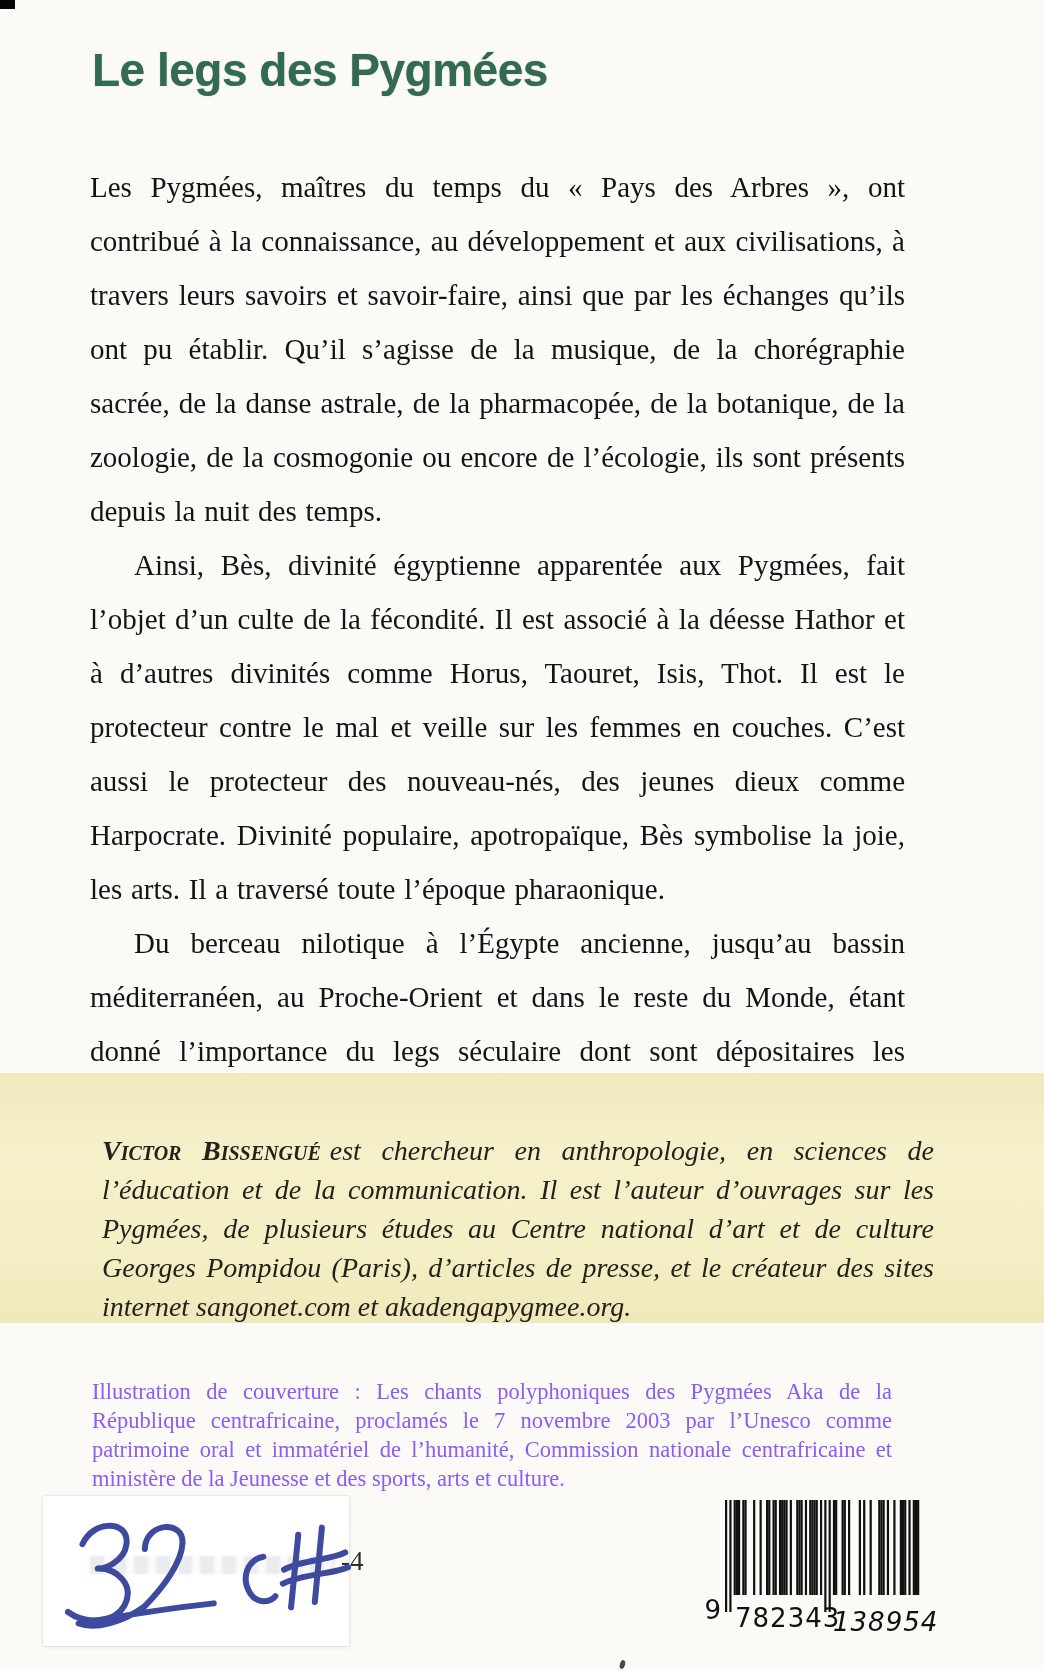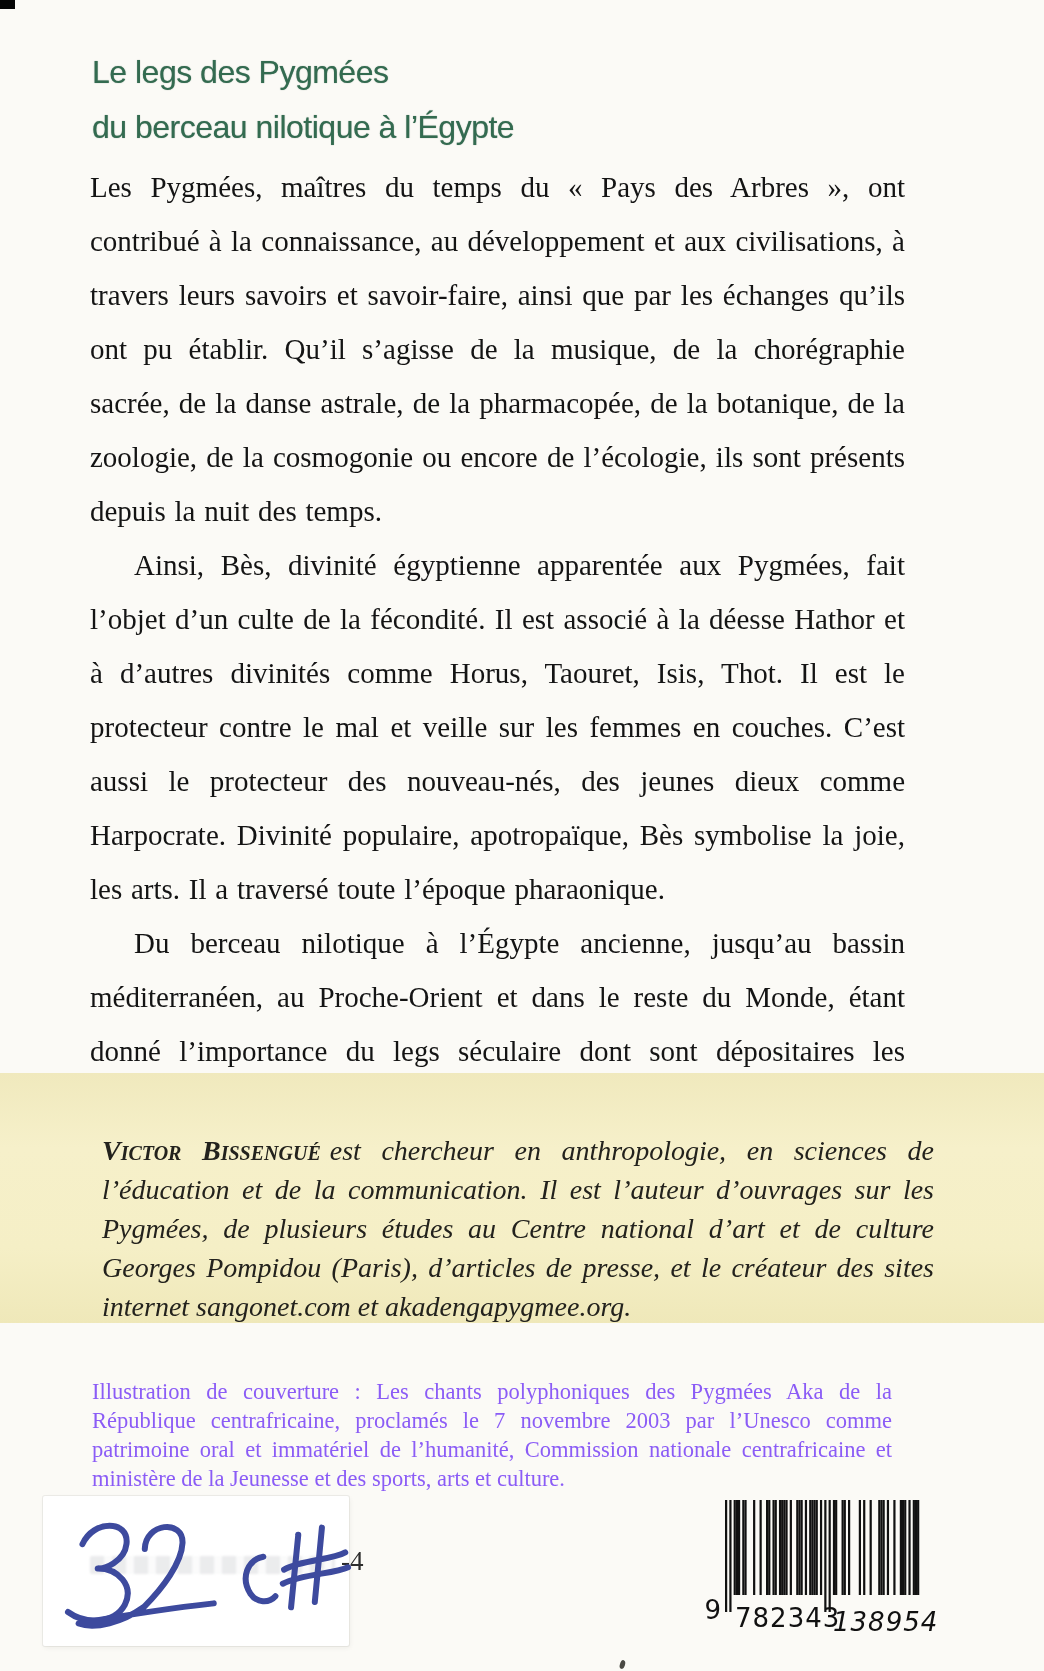--- a/index.html
+++ b/index.html
@@ -9,24 +9,24 @@
     margin:0 auto;
     background:#fbfaf6;
     overflow:hidden;
     font-family:"Liberation Serif", serif;
     color:#141414;
   }
   .corner-mark{
     position:absolute;left:0;top:0;width:15px;height:9px;background:#050505;
   }
   .title{
-    position:absolute;left:92px;top:24px;width:860px;
+    position:absolute;left:92px;top:12px;width:860px;
     font-family:"Liberation Sans", sans-serif;
-    font-weight:normal;
-    font-size:32px;line-height:55px;
+    font-weight:bold;
+    font-size:46px;line-height:55px;
     letter-spacing:-0.5px;
     color:#336b50;
     text-shadow:0 0 1px rgba(25,70,48,.55);
   }
   .title span{display:block;}
   .synopsis{
     position:absolute;left:90px;top:160px;width:815px;
     font-size:29px;line-height:54px;
     text-align:justify;
     word-spacing:1.5px;
@@ -98,21 +98,20 @@
 </style>
 </head>
 <body>
 
 <div class="page">
 
   <div class="corner-mark"></div>
 
   <h1 class="title">
     <span>Le legs des Pygmées</span>
-    <span>du berceau nilotique à l’Égypte</span>
   </h1>
 
   <div class="synopsis">
     <p>Les Pygmées, maîtres du temps du « Pays des Arbres », ont contribué à la connaissance, au développement et aux civilisations, à travers leurs savoirs et savoir-faire, ainsi que par les échanges qu’ils ont pu établir. Qu’il s’agisse de la musique, de la chorégraphie sacrée, de la danse astrale, de la pharmacopée, de la botanique, de la zoologie, de la cosmogonie ou encore de l’écologie, ils sont présents depuis la nuit des temps.</p>
     <p class="indent">Ainsi, Bès, divinité égyptienne apparentée aux Pygmées, fait l’objet d’un culte de la fécondité. Il est associé à la déesse Hathor et à d’autres divinités comme Horus, Taouret, Isis, Thot. Il est le protecteur contre le mal et veille sur les femmes en couches. C’est aussi le protecteur des nouveau-nés, des jeunes dieux comme Harpocrate. Divinité populaire, apotropaïque, Bès symbolise la joie, les arts. Il a traversé toute l’époque pharaonique.</p>
     <p class="indent">Du berceau nilotique à l’Égypte ancienne, jusqu’au bassin méditerranéen, au Proche-Orient et dans le reste du Monde, étant donné l’importance du legs séculaire dont sont dépositaires les Pygmées, le devoir d’inventaire s’impose pour une meilleure production de la connaissance et du savoir, et permettre la réconciliation des civilisations africaines avec l’histoire universelle.</p>
   </div>
 
   <div class="band">
     <p class="bio"><span class="author">Victor Bissengué</span><span>est chercheur en anthropologie, en sciences de l’éducation et de la communication. Il est l’auteur d’ouvrages sur les Pygmées, de plusieurs études au Centre national d’art et de culture Georges Pompidou (Paris), d’articles de presse, et le créateur des sites internet sangonet.com et akadengapygmee.org.</span></p>

